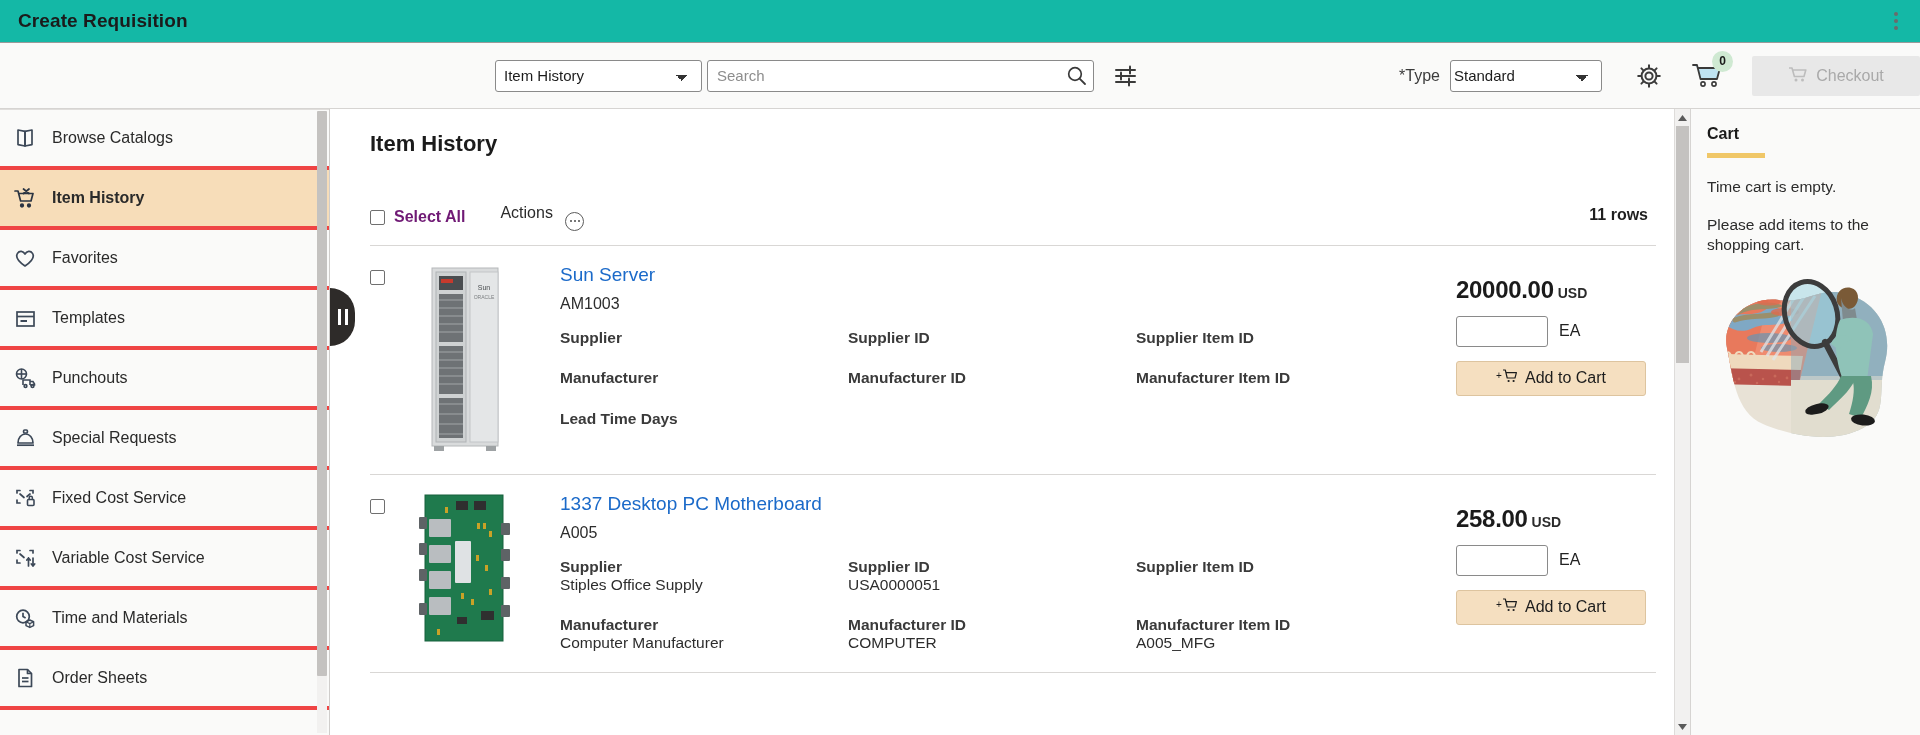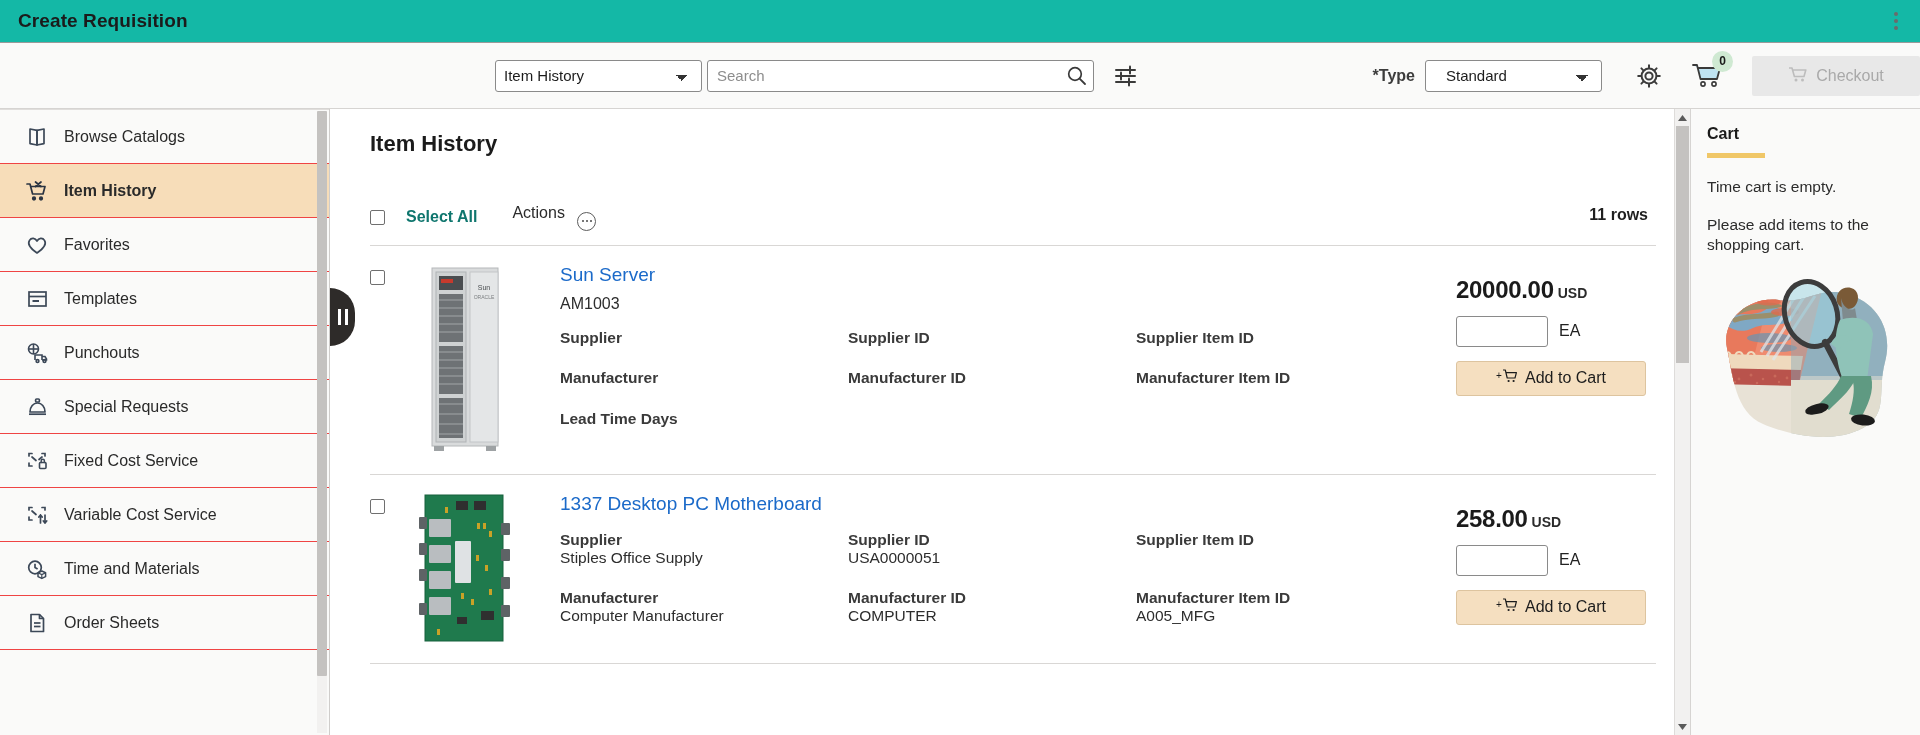--- a/index.html
+++ b/index.html
@@ -72,28 +72,28 @@
   .filter-icon {
     margin-left: 18px; width: 28px; height: 28px; cursor: pointer;
     display:flex; align-items:center; justify-content:center;
   }
 
   .toolbar-right {
     position: absolute; right: 0; top: 0; height: 100%;
     display: flex; align-items: center;
   }
   .type-label {
-    font-size: 16px; font-weight: bold; color: #3c3c3c; margin-right: 10px;
+    font-size: 16px; font-weight: normal; color: #3c3c3c; margin-right: 10px;
   }
   select.type-dd {
-    height: 32px; width: 177px;
+    height: 32px; width: 152px;
     border: 1px solid #8a8a8a; border-radius: 3px;
     background: #fff; color: #1c1c1c; font-size: 15px;
     font-family: "Liberation Sans", sans-serif;
-    padding: 0 20px; -webkit-appearance: none; appearance: none;
+    padding: 0 3px; -webkit-appearance: none; appearance: none;
     background-image: linear-gradient(45deg, transparent 50%, #333 50%),
                       linear-gradient(135deg, #333 50%, transparent 50%);
     background-position: calc(100% - 19px) 14px, calc(100% - 13px) 14px;
     background-size: 6px 6px, 6px 6px; background-repeat: no-repeat;
     cursor: pointer;
   }
   .gear-icon { margin-left: 32px; width: 30px; height: 30px; cursor: pointer; }
   .cart-icon-wrap { margin-left: 26px; position: relative; width: 36px; height: 32px; cursor: pointer; }
   .cart-badge {
     position: absolute; right: -7px; top: -9px;
@@ -116,23 +116,23 @@
 
   
   .sidebar {
     width: 330px; background: #fafaf9;
     border-right: 1px solid #cfcdcb;
     position: relative; flex-shrink: 0;
     overflow: hidden;
   }
   .nav-list { border-top: 1px solid #e0dedc; }
   .nav-item {
-    height: 54px; display: flex; align-items: center;
-    padding-left: 24px; gap: 14px;
-    border-bottom: 1px solid #ef4444;
+    height: 60px; display: flex; align-items: center;
+    padding-left: 12px; gap: 14px;
+    border-bottom: 4px solid #ef4444;
     cursor: pointer; color: #2a2a2a; font-size: 16px;
   }
   .nav-item.active { background: #f7ddb9; font-weight: bold; }
   .nav-ico { width: 26px; height: 26px; flex-shrink:0; display:flex; align-items:center; justify-content:center; }
   .sb-scrollbar {
     position: absolute; right: 2px; top: 2px;
     width: 10px; height: calc(100% - 4px); background: #f2f1f0;
   }
   .sb-thumb { width: 10px; height: 565px; background: #c4c2c0; border-radius: 1px; }
   .collapse-handle {
@@ -155,21 +155,21 @@
 
   .actions-row {
     display: flex; align-items: center;
     margin-top: 47px; padding-bottom: 14px;
     position: relative;
   }
   .chk {
     width: 15px; height: 15px; border: 1px solid #6f6f6f; border-radius: 2px;
     background: #fff; cursor: pointer; flex-shrink: 0;
   }
-  .select-all-label { font-size: 16px; font-weight: bold; color: #0f766e; margin-left: 21px; }
+  .select-all-label { font-size: 16px; font-weight: bold; color: #701a75; margin-left: 9px; }
   .actions-label { font-size: 16px; color: #2b2b2b; margin-left: 35px; cursor: pointer; }
   .dots-circle {
     width: 19px; height: 19px; border: 1px solid #5c5c5c; border-radius: 50%;
     display: inline-flex; align-items: center; justify-content: center; gap: 2px;
     margin-left: 8px; vertical-align: -4px; cursor: pointer;
   }
   .dots-circle s { width: 2px; height: 2px; background: #4a4a4a; border-radius: 50%; display:block; }
   .rows-count {
     position: absolute; right: 8px; top: 2px;
     font-size: 16px; font-weight: bold; color: #1f1f1f;
@@ -635,20 +635,21 @@
                 <rect x="0" y="110" width="8" height="12" rx="1"></rect>
                 <rect x="82" y="30" width="9" height="12" rx="1"></rect>
                 <rect x="82" y="56" width="9" height="12" rx="1"></rect>
                 <rect x="82" y="84" width="9" height="12" rx="1"></rect>
                 <rect x="82" y="112" width="9" height="12" rx="1"></rect>
               </g>
             </svg>
           </div>
           <div class="pinfo">
             <span class="pname">1337 Desktop PC Motherboard</span>
+            <div class="pcode">A005</div>
 
             <div class="fgrid">
               <div>
                 <div class="flabel">Supplier</div>
                 <div class="fvalue">Stiples Office Supply</div>
               </div>
               <div>
                 <div class="flabel">Supplier ID</div>
                 <div class="fvalue">USA0000051</div>
               </div>

